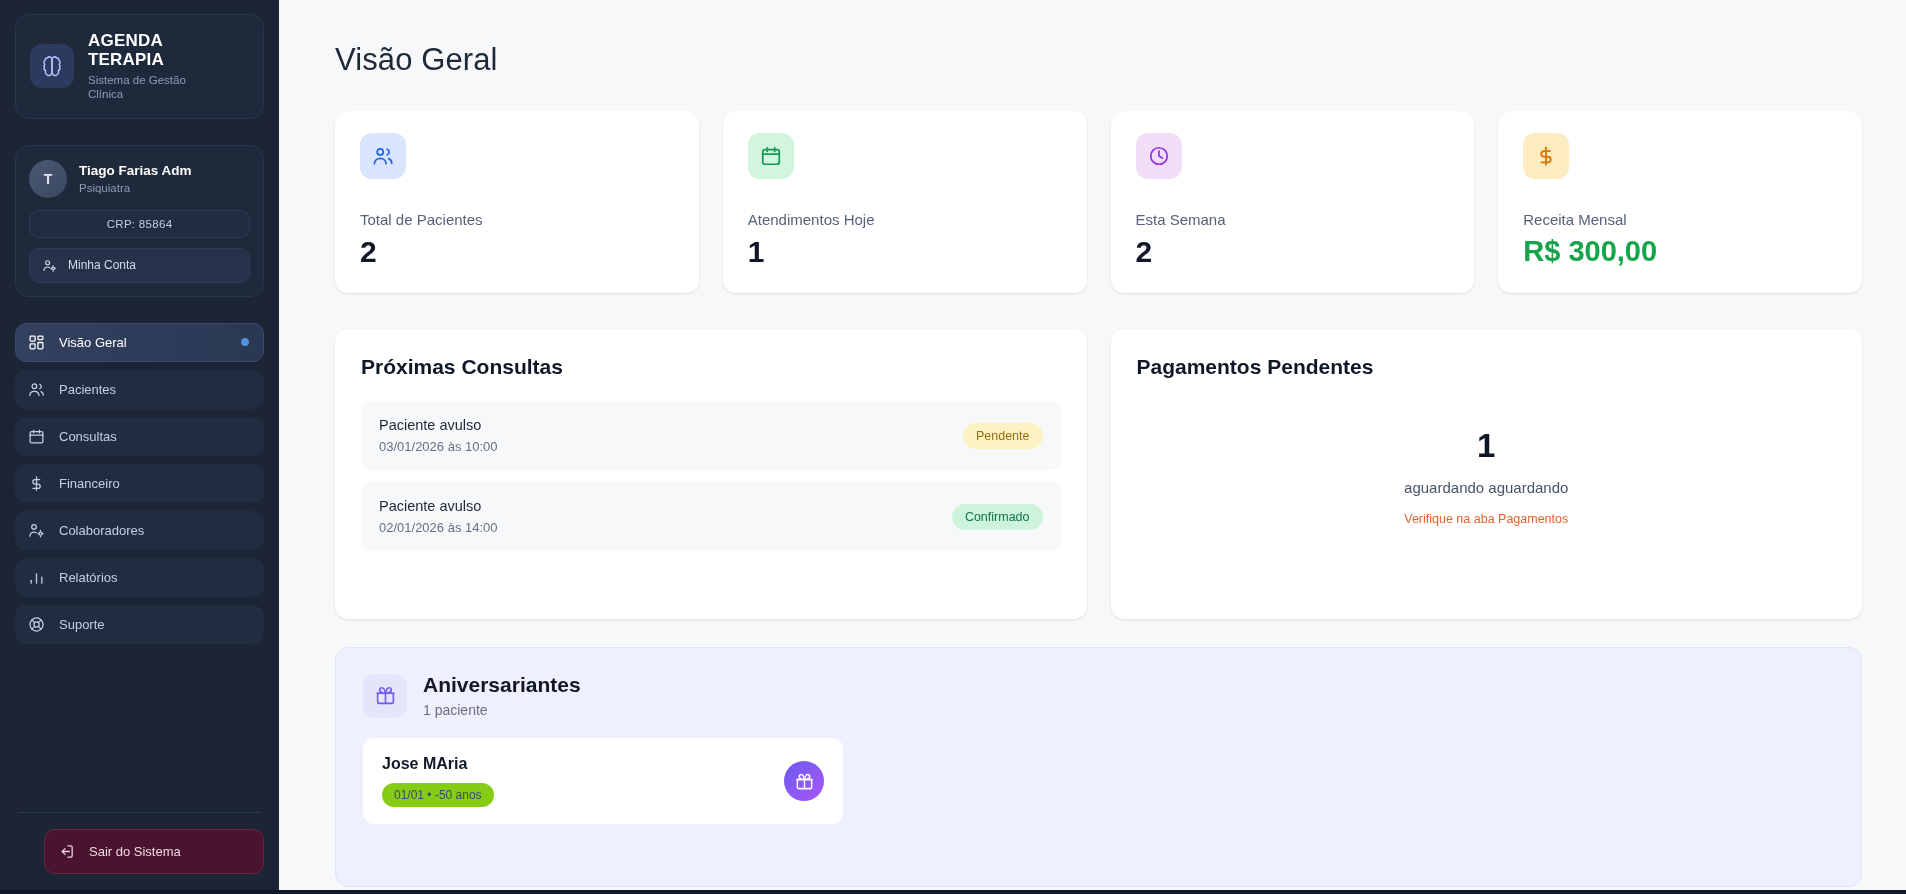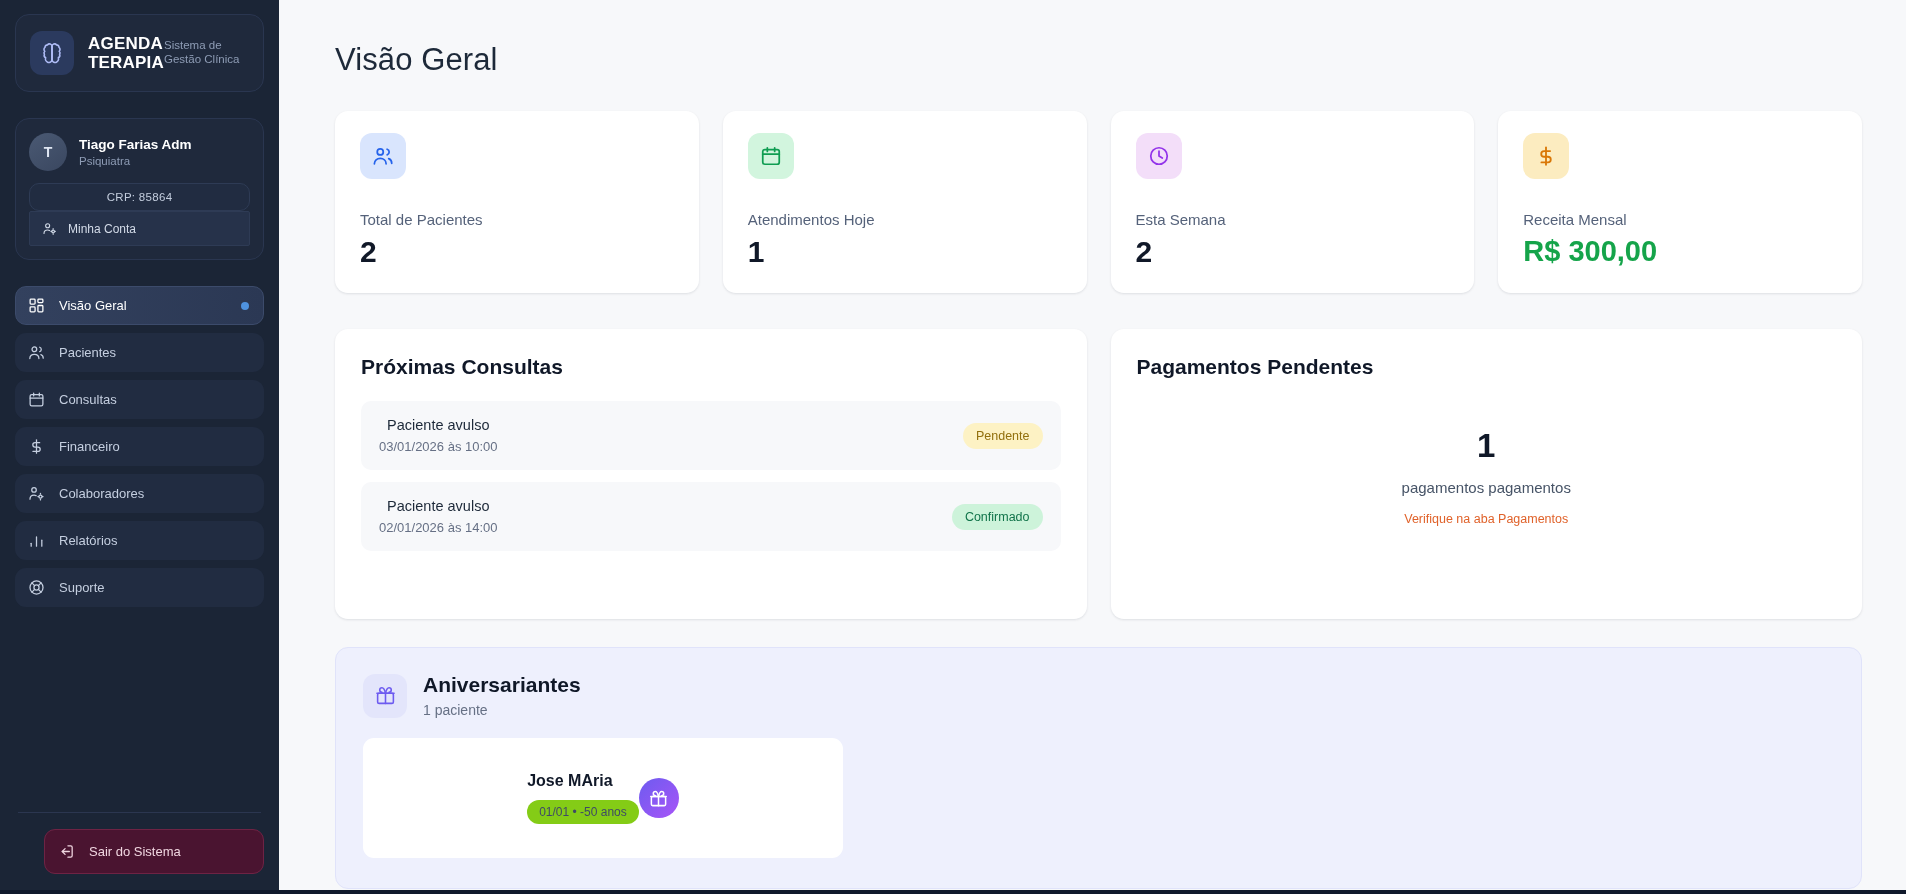--- a/index.html
+++ b/index.html
@@ -36,21 +36,21 @@
     gap: 14px;
     margin-bottom: 26px;
   }
   .brand-logo {
     width: 44px; height: 44px;
     flex: 0 0 44px;
     border-radius: 12px;
     background: #2b3a5e;
     display: flex; align-items: center; justify-content: center;
   }
-  .brand-text { display: flex; flex-direction: row; }
+  .brand-text { display: flex; flex-direction: column; }
   .brand-title {
     color: #ffffff;
     font-size: 17px;
     font-weight: bold;
     line-height: 1.12;
     letter-spacing: .2px;
   }
   .brand-sub {
     color: #8e9cb5;
     font-size: 11.5px;
@@ -82,22 +82,23 @@
     border: 1px solid #2e3b55;
     border-radius: 10px;
     background: #212c41;
     color: #c3cddd;
     font-size: 11.5px;
     text-align: center;
     padding: 7px 0;
     letter-spacing: .3px;
   }
   .account-btn {
+    margin-top: 10px;
     border: 1px solid #2e3b55;
-    border-radius: 2px;
+    border-radius: 10px;
     background: #26324a;
     color: #d3dbe8;
     font-size: 12px;
     padding: 9px 12px;
     display: flex; align-items: center; gap: 11px;
     cursor: pointer;
   }
 
   .nav { display:flex; flex-direction: column; gap: 8px; }
   .nav-item {
@@ -197,21 +198,20 @@
     font-size: 21px; font-weight: bold; color: #101828;
     margin-bottom: 22px;
   }
   .consulta-row {
     background: #f7f8fa;
     border-radius: 10px;
     padding: 16px 18px;
     display: flex; align-items: center; justify-content: space-between;
     margin-bottom: 12px;
     cursor: pointer;
-    text-align: center;
   }
   .consulta-name { font-size: 14.5px; color: #1d2939; margin-bottom: 6px; }
   .consulta-date { font-size: 13px; color: #667085; }
   .badge {
     font-size: 12.5px;
     padding: 6px 13px;
     border-radius: 14px;
     white-space: nowrap;
   }
   .badge.pendente { background: #fdf2c4; color: #92700e; }
@@ -237,22 +237,22 @@
     width: 44px; height: 44px; flex: 0 0 44px;
     border-radius: 12px;
     background: #e3e5fb;
     display: flex; align-items: center; justify-content: center;
   }
   .bd-title { font-size: 21px; font-weight: bold; color: #101828; line-height: 1.15; }
   .bd-sub { font-size: 14px; color: #667085; margin-top: 5px; }
   .bd-person {
     background: #ffffff;
     border-radius: 11px;
-    padding: 34px 19px;
-    display: flex; align-items: center; justify-content: center;
+    padding: 17px 19px;
+    display: flex; align-items: center; justify-content: space-between;
     width: 480px;
     cursor: pointer;
   }
   .bd-name { font-size: 16px; font-weight: bold; color: #101828; margin-bottom: 10px; }
   .bd-chip {
     display: inline-block;
     background: #84cc16;
     color: #3f4a66;
     font-size: 12px;
     padding: 5px 12px;
@@ -489,21 +489,21 @@
             <div class="consulta-date">02/01/2026 às 14:00</div>
           </div>
           <div class="badge confirmado">Confirmado</div>
         </div>
       </div>
 
       <div class="panel">
         <div class="panel-title">Pagamentos Pendentes</div>
         <div class="pay-center">
           <div class="pay-count">1</div>
-          <div class="pay-sub">pagamentos pagamentos</div>
+          <div class="pay-sub">aguardando aguardando</div>
           <div class="pay-link">Verifique na aba Pagamentos</div>
         </div>
       </div>
     </section>
 
     <section class="birthday-card">
       <div class="bd-head">
         <div class="bd-icon-box">
           <svg width="21" height="21" viewBox="0 0 24 24" fill="none" stroke="#6d5bf0" stroke-width="1.8" stroke-linecap="round" stroke-linejoin="round">
             <rect x="3" y="9.5" width="18" height="11.5" rx="1.6"></rect>

